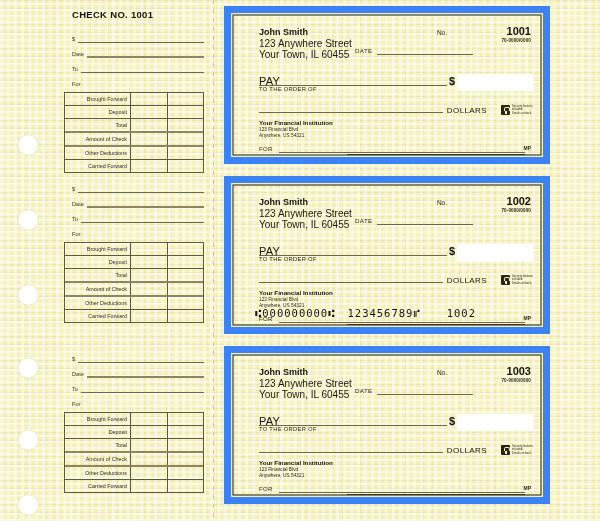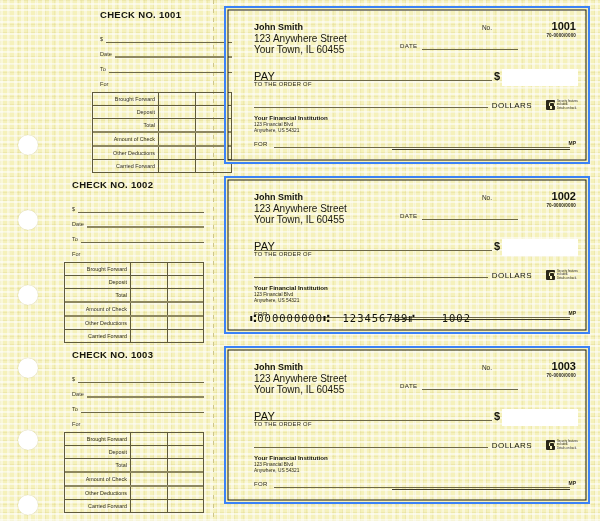--- a/index.html
+++ b/index.html
@@ -60,23 +60,23 @@
   .ledger .lname{
     width:66px;flex:0 0 66px;border-right:1px solid #5f5a3c;
     font-size:5.4px;color:#2f2c1d;display:flex;align-items:center;justify-content:flex-end;
     padding-right:3px;box-sizing:border-box;
   }
   .ledger .lcell{flex:1;border-right:1px solid #5f5a3c;}
   .ledger .lcell:last-child{border-right:none;}
 
   
   .check{
-    position:absolute;left:224px;width:366px;
+    position:absolute;left:224px;width:326px;
     background:transparent;
-    border:2px solid #3b82f6;
+    border:7px solid #3b82f6;
     box-shadow:0 0 0 1.5px #f5f1bb inset, 0 0 0 2.5px #1d1c12 inset;
     box-sizing:border-box;z-index:4;
   }
   .check-inner{position:absolute;inset:4px;}
 
   .payer{position:absolute;left:24px;top:9px;}
   .payer .pname{font-size:9px;font-weight:bold;color:#13130b;line-height:12px;}
   .payer .paddr{font-size:10px;color:#1a190f;line-height:11px;}
 
   .no-label{position:absolute;right:92px;top:12px;font-size:6.5px;color:#2b2819;}
@@ -135,21 +135,21 @@
 <div class="page-bg"></div>
 
 <div class="layer" id="root">
   <div class="perf"></div>
 <div class="hole" style="left: 18px; top: 135px;"></div>
     <div class="hole" style="left: 18px; top: 210px;"></div>
     <div class="hole" style="left: 18px; top: 285px;"></div>
     <div class="hole" style="left: 18px; top: 358px;"></div>
     <div class="hole" style="left: 18px; top: 430px;"></div>
     <div class="hole" style="left: 18px; top: 495px;"></div>
-    <div class="stub" style="top: 9px; padding-left: 28px;">
+    <div class="stub" style="top: 9px;">
       <div class="stub-title">CHECK NO.  1001</div>
       <div class="fieldrow dollar">
         <span class="lbl">$</span>
         <span class="rule"></span>
       </div>
       <div class="fieldrow date">
         <span class="lbl">Date</span>
         <span class="rule"></span>
       </div>
       <div class="fieldrow to">
@@ -229,21 +229,20 @@
         </div>
         <div class="forline">
           <span class="flbl">FOR</span>
           <span class="frule"></span>
         </div>
         <div class="sigline"></div>
         <div class="mp">MP</div>
       </div>
     </div>
     <div class="stub" style="top: 179px;">
-      <div class="stub-title">CHECK NO.  1002</div>
       <div class="fieldrow dollar">
         <span class="lbl">$</span>
         <span class="rule"></span>
       </div>
       <div class="fieldrow date">
         <span class="lbl">Date</span>
         <span class="rule"></span>
       </div>
       <div class="fieldrow to">
         <span class="lbl">To</span>
@@ -323,21 +322,20 @@
         <div class="forline">
           <span class="flbl">FOR</span>
           <span class="frule"></span>
         </div>
         <div class="sigline"></div>
         <div class="mp">MP</div>
         <div class="micr"><span class="grp">⑆000000000⑆</span><span>123456789⑈</span><span class="tail">1002</span></div>
       </div>
     </div>
     <div class="stub" style="top: 349px;">
-      <div class="stub-title">CHECK NO.  1003</div>
       <div class="fieldrow dollar">
         <span class="lbl">$</span>
         <span class="rule"></span>
       </div>
       <div class="fieldrow date">
         <span class="lbl">Date</span>
         <span class="rule"></span>
       </div>
       <div class="fieldrow to">
         <span class="lbl">To</span>

